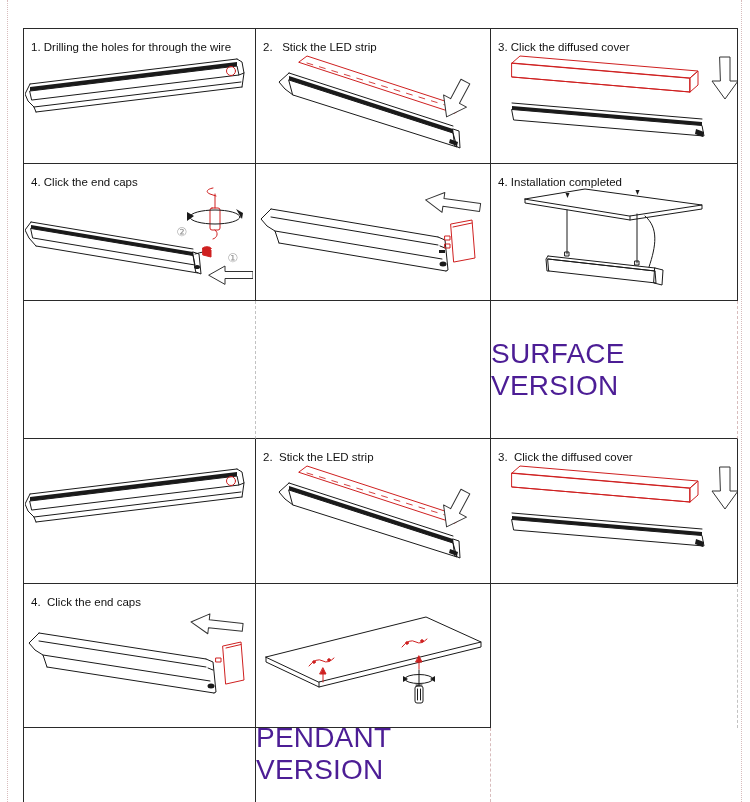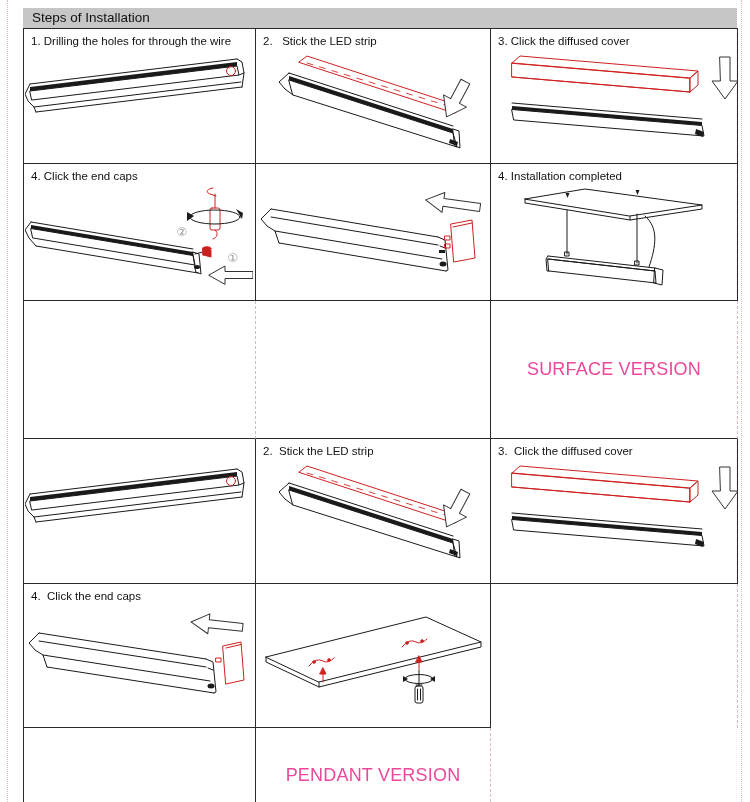--- a/index.html
+++ b/index.html
@@ -10,46 +10,43 @@
   .header-bar{position:absolute;left:23px;top:8px;width:714px;height:20px;background:#c6c6c6;
               font-size:13.5px;line-height:20px;padding-left:9px;box-sizing:border-box;color:#111;}
   .grid{position:absolute;left:23px;top:28px;width:715px;height:774px;display:grid;
         grid-template-columns:232px 235px 247px;grid-template-rows:135px 137px 138px 145px 144px 74px;
         border-left:1px solid #2a2a2a;border-top:1px solid #2a2a2a;box-sizing:border-box;}
   .cell{position:relative;border-right:1px solid #2a2a2a;border-bottom:1px solid #2a2a2a;
         box-sizing:border-box;overflow:hidden;background:#fff;}
   .cell.dash-right{border-right:1px dashed #c2c2c2;}
   .cell.pink-right{border-right:1px dashed #d8bcbc;}
   .cell.no-bottom{border-bottom:none;}
-  .cap{position:absolute;top:5px;left:7px;font-size:11.5px;line-height:1.25;color:#111;white-space:pre;}
+  .cap{position:absolute;top:11px;left:7px;font-size:11.5px;line-height:1.25;color:#111;white-space:pre;}
   .art{position:absolute;left:1px;top:22px;}
   .art3{left:2px;}
   .version{display:flex;width:100%;height:100%;justify-content:center;}
-  .version span{font-size:18px;color:#ec4899;letter-spacing:0.2px;}
+  .version span{font-size:28px;color:#4c1d95;letter-spacing:0.2px;}
   .v-mid{align-items:center;}
   .v-bottom{align-items:flex-end;padding-bottom:16px;box-sizing:border-box;}
   
   .art line,.art polyline,.art polygon,.art path,.art ellipse,.art circle,.art rect{
        stroke:#1a1a1a;fill:none;stroke-width:1;stroke-linejoin:round;stroke-linecap:round;}
   .art .red{stroke:#cf2020;}
   .art .redfill{fill:#cf2020;stroke:#cf2020;}
   .art .kfill{fill:#1a1a1a;stroke:none;}
   .art .hollow{fill:#fff;stroke:#333;}
   .art text{stroke:none;fill:#999;font-size:12px;font-family:"Liberation Sans",sans-serif;}
 </style>
 </head>
 <body>
 
 <div class="page">
   <div class="margin-guide mg-left"></div>
   <div class="margin-guide mg-right"></div>
 
-  <div class="header-bar">
-    <span>Steps of Installation</span>
-  </div>
 
   <div class="grid">
 
     <div class="cell">
       <div class="cap">1. Drilling the holes for through the wire</div>
       <svg class="art" width="228" height="100" viewBox="0 0 228 100">
         <line x1="5" y1="33" x2="212" y2="8"></line>
         <polygon class="kfill" points="5,36 212,11 212,15 5,40"></polygon>
         <polygon points="5,40 212,15 214,24 7,49"></polygon>
         <line x1="9" y1="56" x2="216" y2="31"></line>

